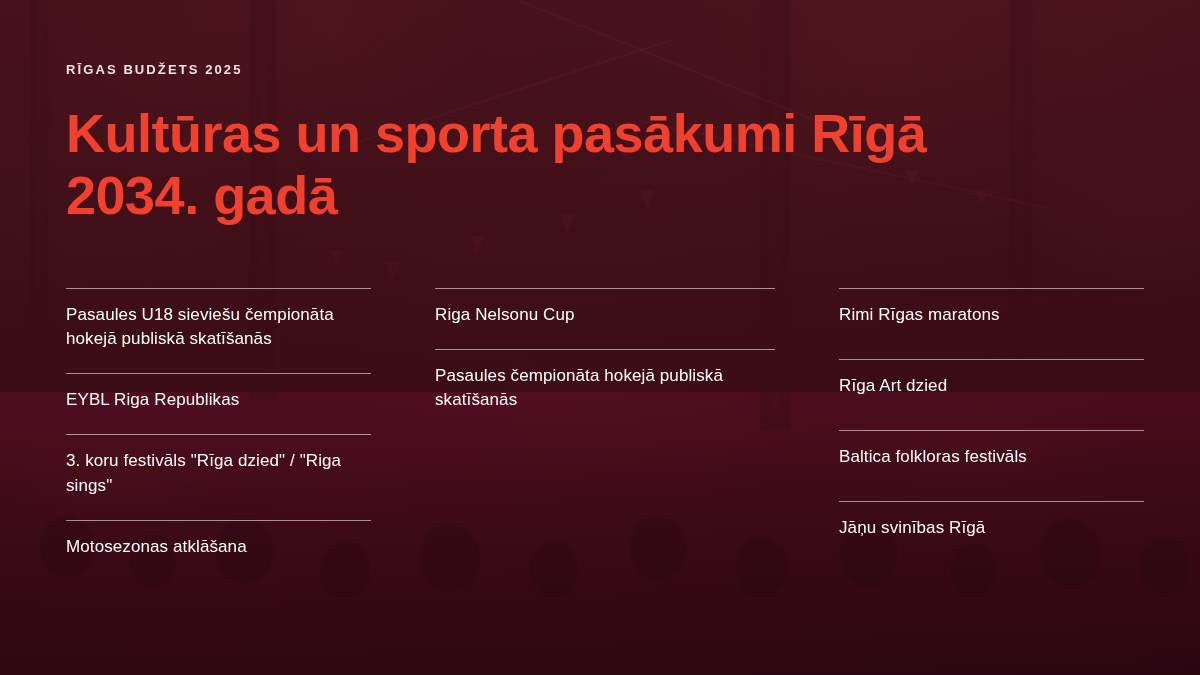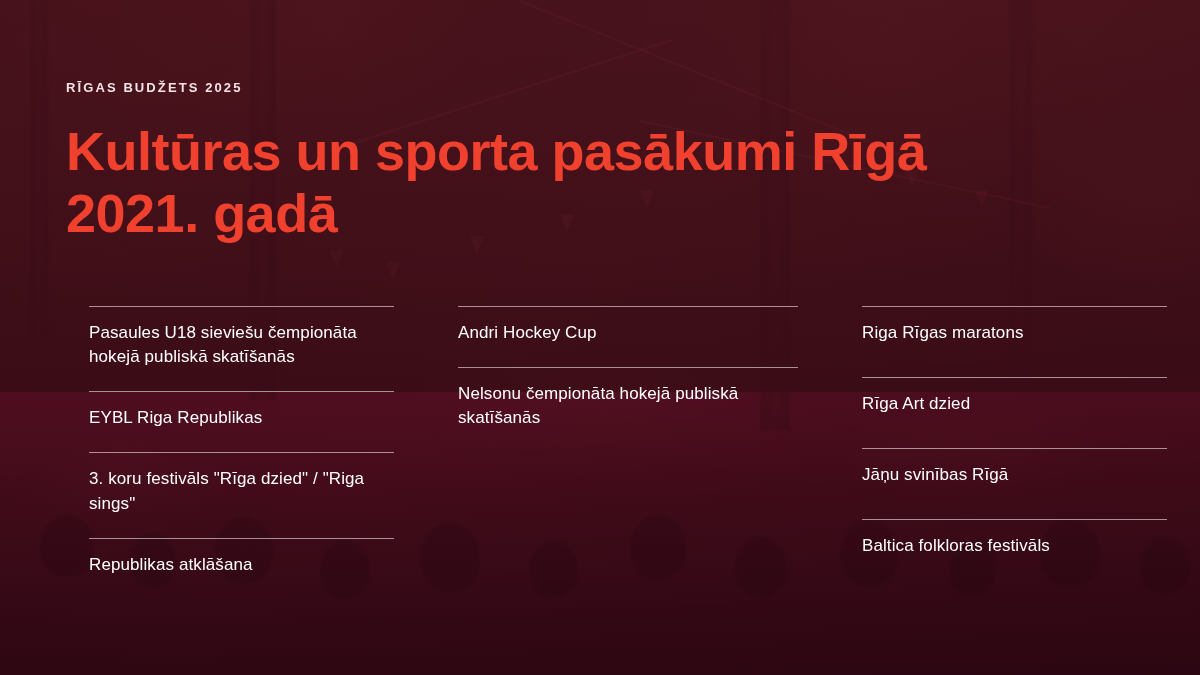--- a/index.html
+++ b/index.html
@@ -92,21 +92,21 @@
     inset: 0;
     background: linear-gradient(180deg, rgba(96,19,40,0.55) 0%, rgba(80,14,32,0.60) 60%, rgba(52,8,22,0.72) 100%);
   }
 
   
   .content {
     position: relative;
     z-index: 3;
     width: 1200px;
     height: 653px;
-    padding: 80px 66px 0 66px;
+    padding: 62px 66px 0 66px;
   }
 
   .eyebrow {
     color: #f2e3e6;
     font-size: 13px;
     letter-spacing: 2.1px;
     font-weight: 700;
     text-transform: uppercase;
   }
 
@@ -117,21 +117,20 @@
     line-height: 1.14;
     font-weight: 700;
     letter-spacing: -0.5px;
     max-width: 900px;
   }
 
   .columns {
     margin-top: 62px;
     display: flex;
     gap: 64px;
-    margin-left: 23px;
   }
 
   .col {
     width: 305px;
     flex: 0 0 305px;
   }
 
   .col.col-mid { width: 340px; flex: 0 0 340px; }
 
   .item {
@@ -184,37 +183,37 @@
   </div>
 
   <div class="bg-tint"></div>
   <div class="bg-tint2"></div>
 </div>
 
 <div class="content">
 
   <div class="eyebrow">RĪGAS BUDŽETS 2025</div>
 
-  <h1 class="title">Kultūras un sporta pasākumi Rīgā 2021. gadā</h1>
+  <h1 class="title">Kultūras un sporta pasākumi Rīgā 2034. gadā</h1>
 
   <div class="columns">
 
     <div class="col col-left">
       <div class="item">Pasaules U18 sieviešu čempionāta hokejā publiskā skatīšanās</div>
       <div class="item">EYBL Riga Republikas</div>
       <div class="item">3. koru festivāls "Rīga dzied" / "Riga sings"</div>
-      <div class="item">Republikas atklāšana</div>
+      <div class="item">Motosezonas atklāšana</div>
     </div>
 
     <div class="col col-mid">
-      <div class="item">Andri Hockey Cup</div>
-      <div class="item">Nelsonu čempionāta hokejā publiskā skatīšanās</div>
+      <div class="item">Riga Nelsonu Cup</div>
+      <div class="item">Pasaules čempionāta hokejā publiskā skatīšanās</div>
     </div>
 
     <div class="col col-right">
-      <div class="item">Riga Rīgas maratons</div>
+      <div class="item">Rimi Rīgas maratons</div>
       <div class="item">Rīga Art dzied</div>
+      <div class="item">Baltica folkloras festivāls</div>
       <div class="item">Jāņu svinības Rīgā</div>
-      <div class="item">Baltica folkloras festivāls</div>
     </div>
 
   </div>
 </div>
 
 </body></html>

